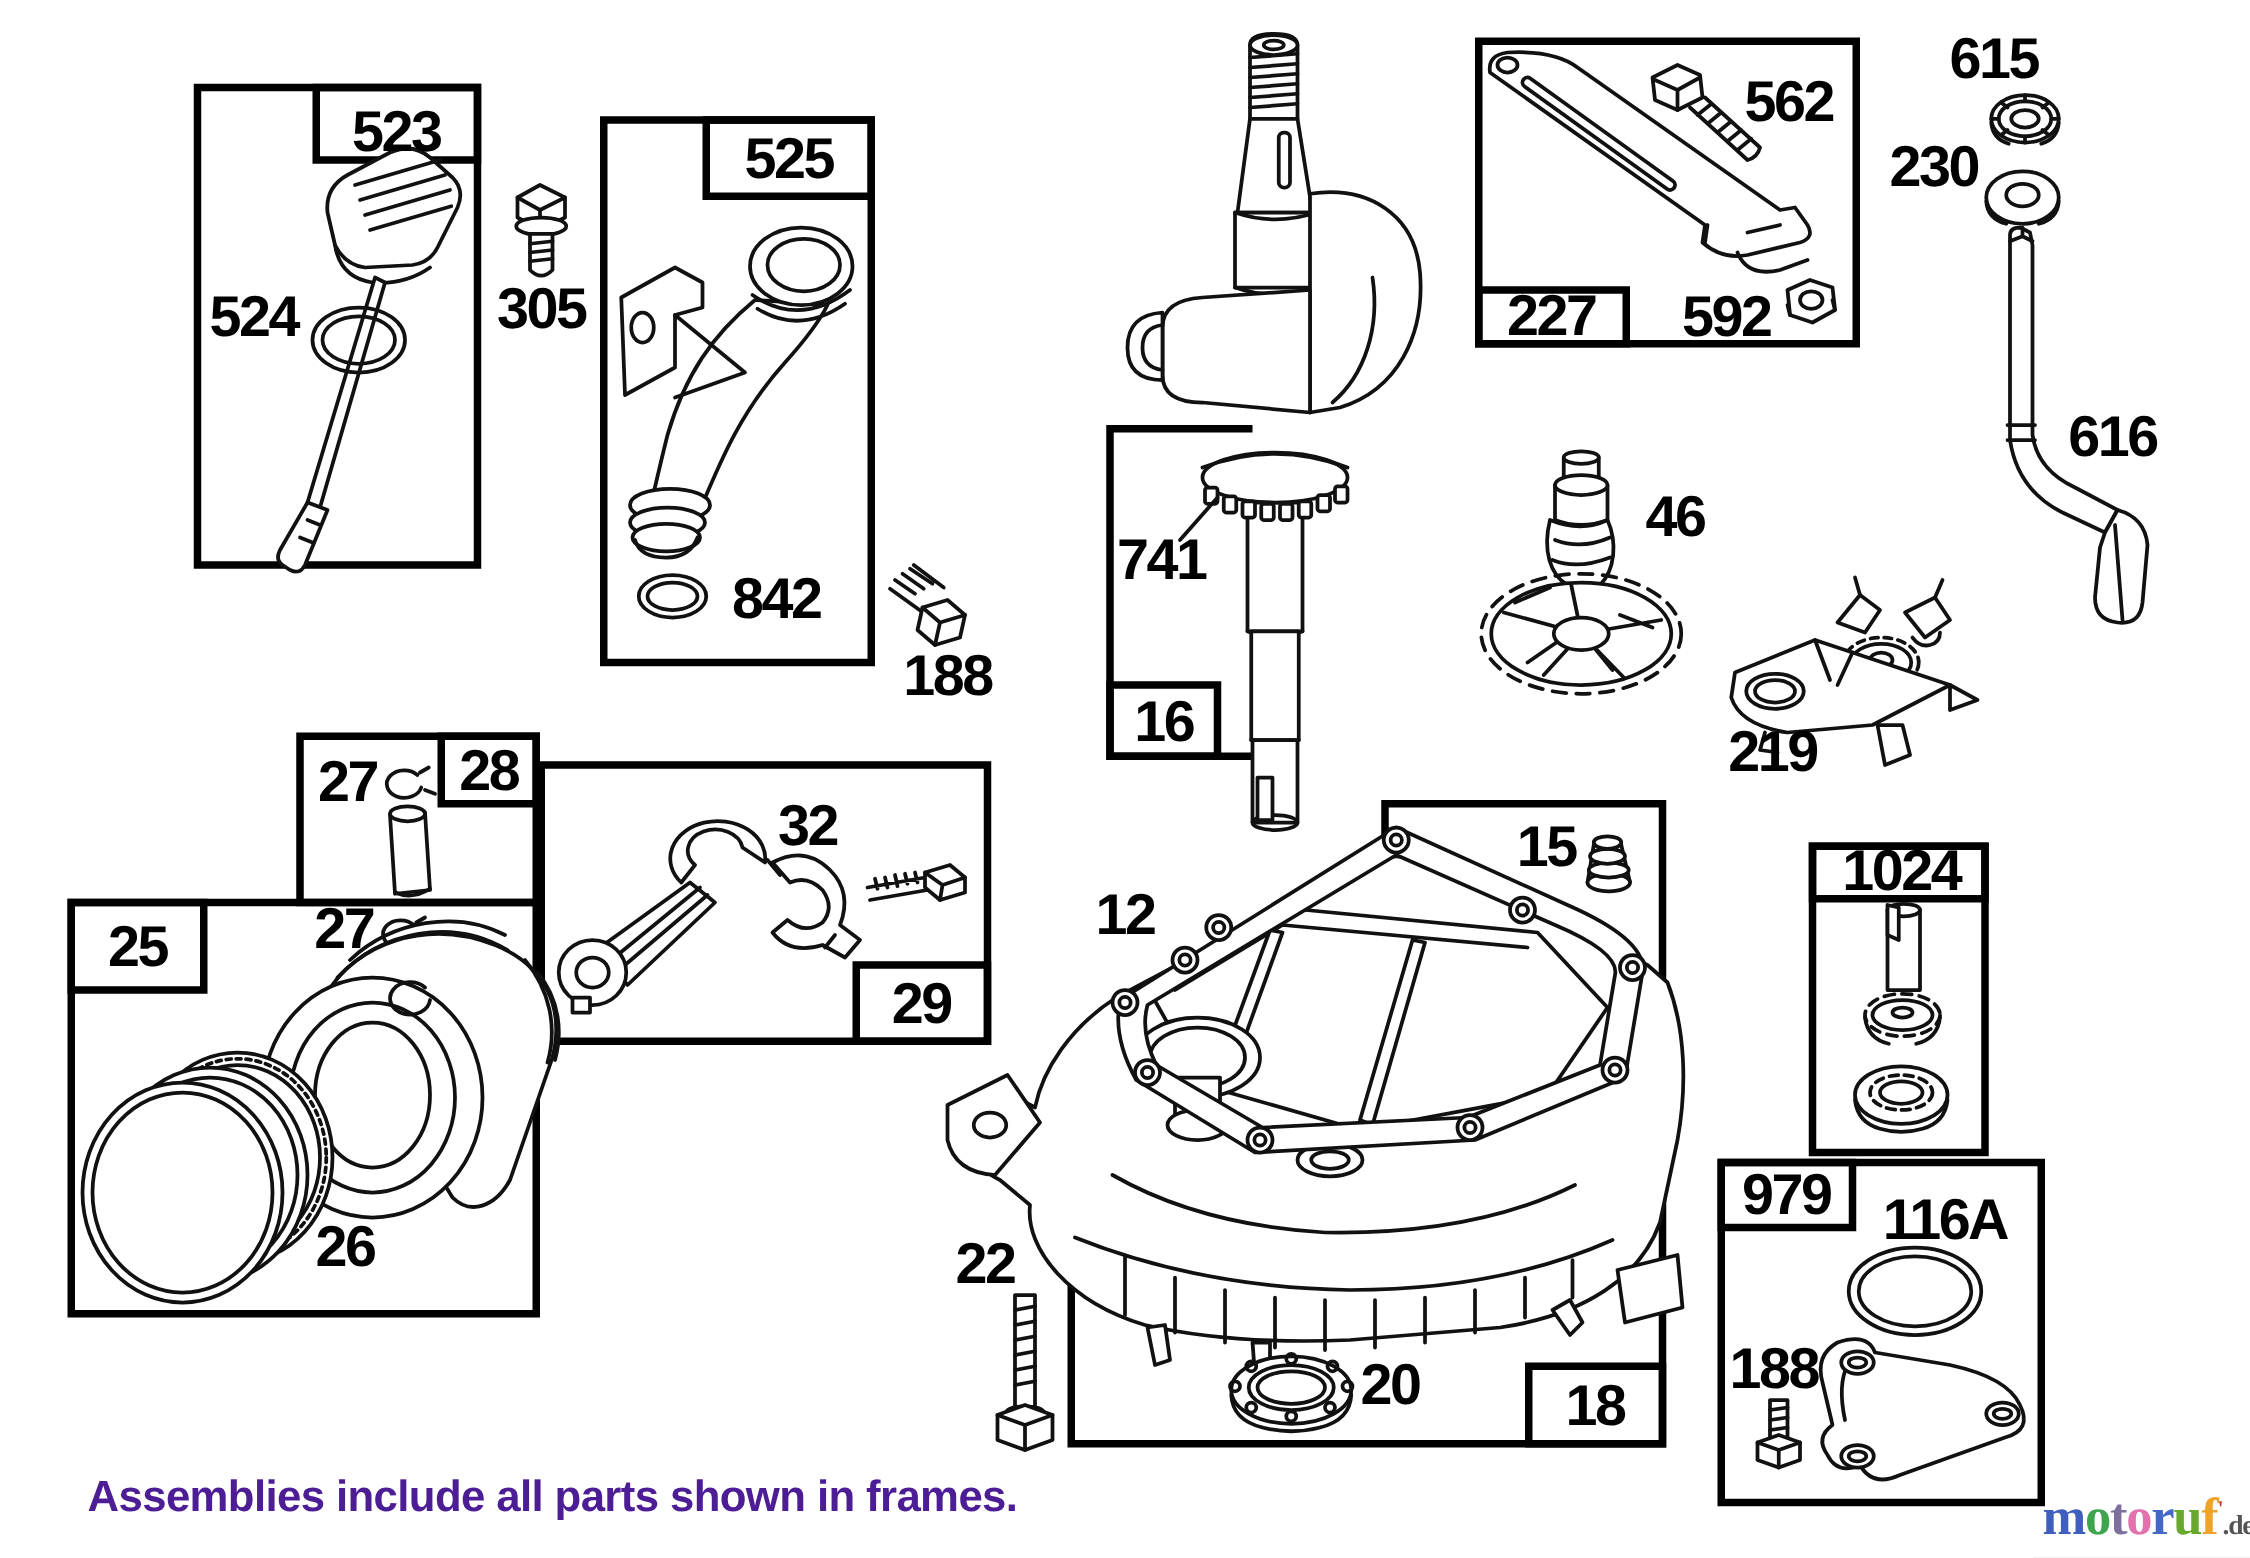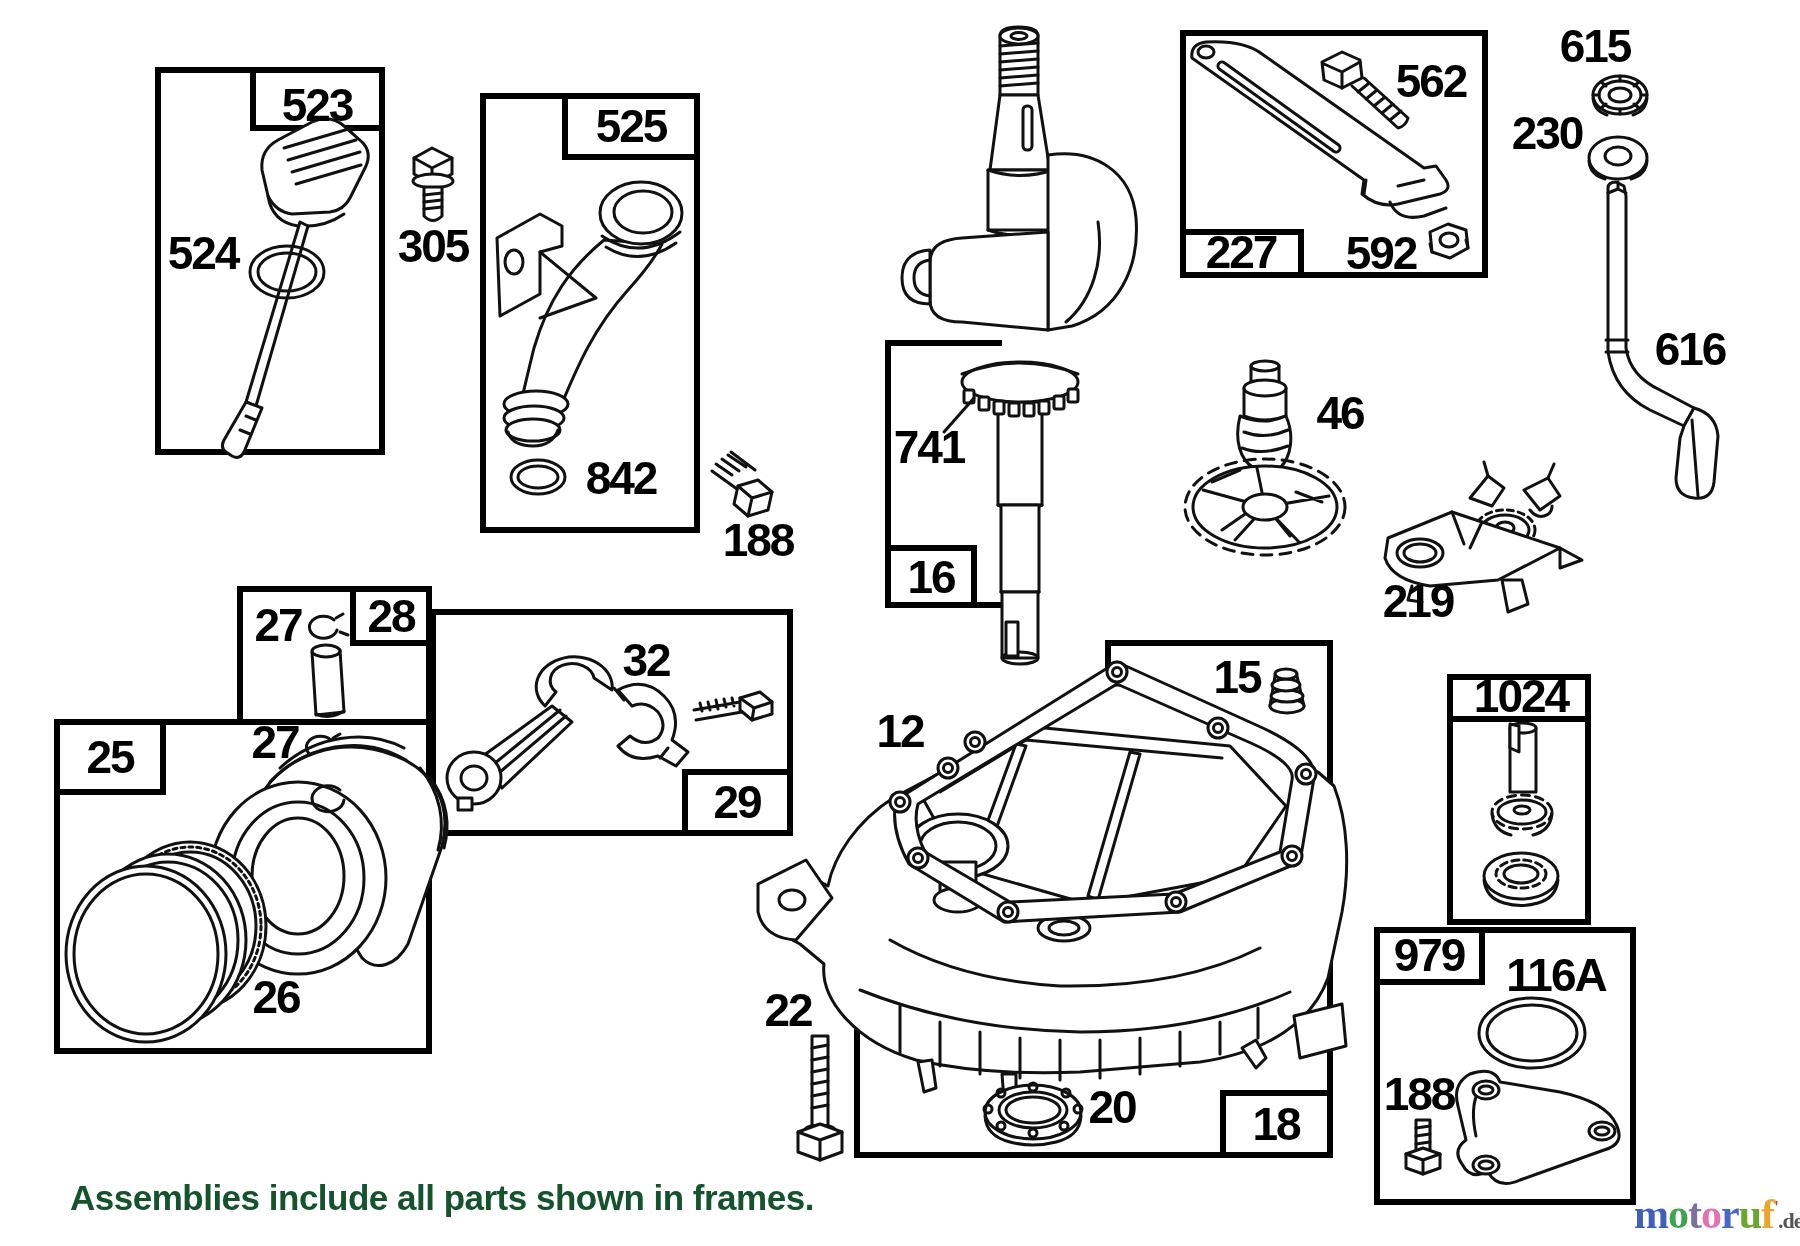--- a/index.html
+++ b/index.html
@@ -4,21 +4,21 @@
 <style>
   html,body{margin:0;padding:0;background:#e8e8e8;}
   .stage{position:relative;width:1800px;height:1246px;background:#ffffff;overflow:hidden;
          font-family:"Liberation Sans",sans-serif;}
   .stage svg{position:absolute;left:0;top:0;}
   .ln{fill:none;stroke:#111;stroke-width:3;stroke-linecap:round;stroke-linejoin:round;}
   .fw{fill:#fff;stroke:#111;stroke-width:3;stroke-linejoin:round;}
   .frame{fill:none;stroke:#000;stroke-width:6;}
   .lbl{font:700 46px "Liberation Sans",sans-serif;letter-spacing:-2px;fill:#000;text-anchor:middle;}
   .caption{position:absolute;left:70px;top:1178px;font:700 35px "Liberation Sans",sans-serif;
-           color:#14532d;letter-spacing:-0.5px;text-align:center;}
+           color:#4c1d95;letter-spacing:-0.5px;text-align:center;}
   .logo{position:absolute;left:1634px;top:1190px;font:700 42px "Liberation Serif",serif;
         letter-spacing:-1px;white-space:nowrap;}
   .logo .mk{font-size:18px;vertical-align:14px;}
   .logo .sfx{font-size:22px;}
 </style>
 </head>
 <body>
 
 <div class="stage">
 <svg width="1800" height="1246" viewBox="0 0 1800 1246">

